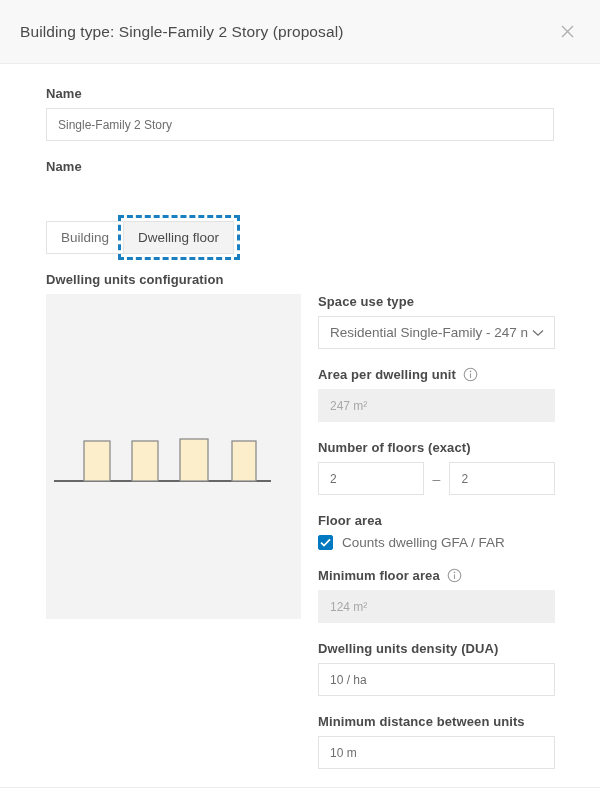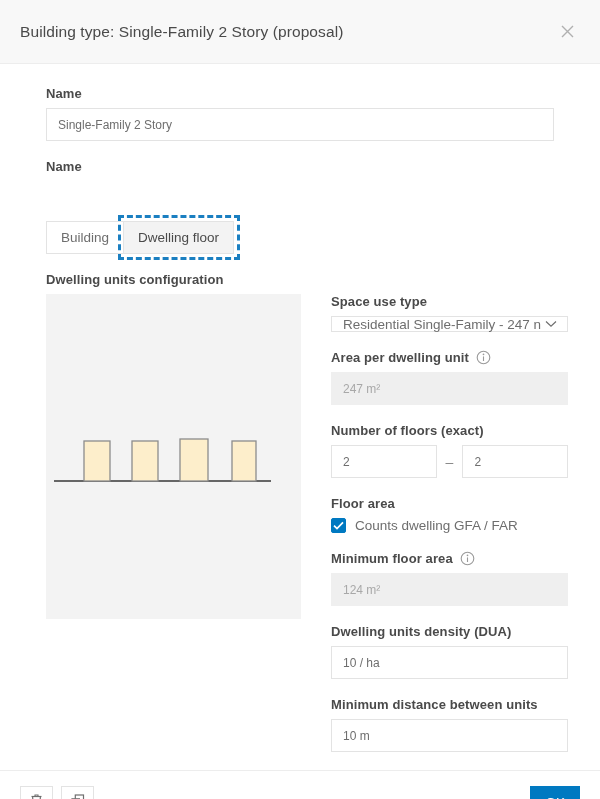--- a/index.html
+++ b/index.html
@@ -124,38 +124,38 @@
     color: #4a4a4a;
   }
   .seg-btn.focused {
     outline: 3px dashed #1a7fc1;
     outline-offset: 3px;
   }
 
   
   .columns {
     display: flex;
-    gap: 30px;
+    gap: 17px;
     align-items: flex-start;
   }
   .col-left  { width: 255px; flex: 0 0 255px; }
   .col-right { width: 237px; flex: 0 0 237px; }
 
   .preview-panel {
     width: 255px;
     height: 325px;
     background: #f3f3f3;
     position: relative;
     overflow: hidden;
   }
   .preview-panel svg { display: block; }
 
   
   .select-input {
-    height: 16px;
+    height: 33px;
     box-sizing: border-box;
     border: 1px solid #e3e3e3;
     background: #ffffff;
     display: flex;
     align-items: center;
     padding: 0 8px 0 11px;
     font-size: 13.5px;
     color: #6e6e6e;
     cursor: pointer;
   }

